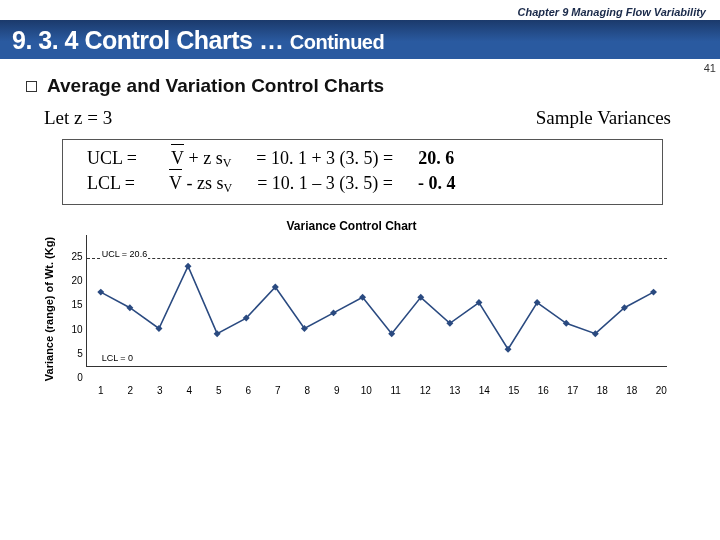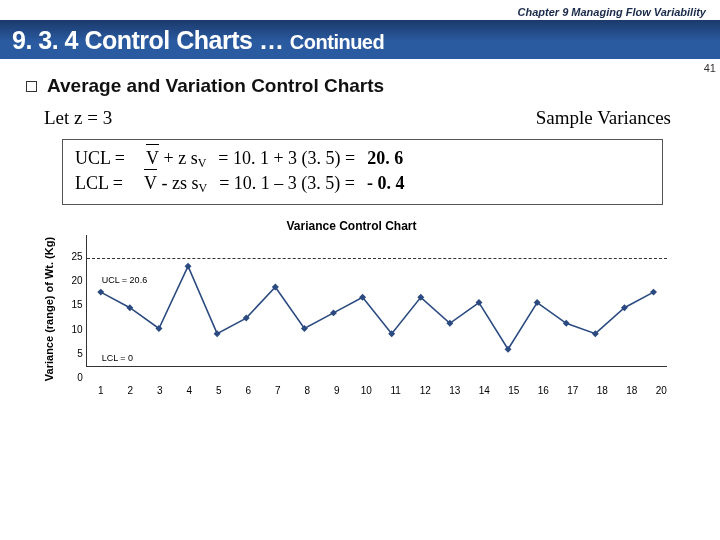--- a/index.html
+++ b/index.html
@@ -8,21 +8,21 @@
   .chapter-header { text-align: right; padding: 6px 14px 2px 0; font-size: 11px; font-weight: bold; font-style: italic; color: #1a2a4a; }
   .title-bar { position: relative; background: linear-gradient(to bottom, #1b3a6b 0%, #2a5aa0 55%, #2a5aa0 100%); padding: 6px 12px 4px 12px; }
   .title-bar h1 { color: #fff; font-size: 25px; font-weight: 900; font-family: "Arial Black", Arial, sans-serif; letter-spacing: -0.5px; display: inline; }
   .title-bar .cont { font-family: Arial, sans-serif; font-weight: bold; font-size: 20px; }
   .page-num { position: absolute; top: 62px; right: 4px; font-size: 11px; color: #333; }
   .body { padding: 14px 43px 0 26px; }
   .subhead { font-size: 19px; font-weight: bold; color: #111; margin: 2px 0 10px 0; }
   .bullet-sq { display: inline-block; width: 11px; height: 11px; border: 1px solid #333; margin-right: 10px; vertical-align: 0px; }
   .let-row { display: flex; justify-content: space-between; font-family: "Times New Roman", serif; font-size: 19px; margin: 4px 6px 10px 18px; }
   .eq-box { border: 1px solid #555; margin: 0 14px 0 36px; padding: 6px 10px 6px 12px; font-family: "Times New Roman", serif; font-size: 18px; }
-  .eq-row { display: flex; align-items: baseline; gap: 12px; margin: 2px 0; white-space: nowrap; }
+  .eq-row { display: flex; align-items: baseline; gap: 25px; margin: 2px 12px; white-space: nowrap; }
   .vbar { position: relative; display: inline-block; }
   .vbar::before { content: ""; position: absolute; top: -4px; left: 0; right: 0; height: 1.3px; background: #000; }
   .sub { font-size: 12px; vertical-align: -3px; }
   .bold { font-weight: bold; }
   .chart-wrap { margin: 14px 10px 0 10px; }
   .chart-title { text-align: center; font-size: 12px; font-weight: bold; margin-bottom: 2px; }
   .chart-row { display: flex; }
   .y-axis-label-col { width: 26px; display: flex; align-items: center; justify-content: center; }
   .y-axis-label { transform: rotate(-90deg); white-space: nowrap; font-size: 11px; font-weight: bold; text-align: center; line-height: 1.1; }
   .y-ticks { width: 24px; display: flex; flex-direction: column; justify-content: space-between; align-items: flex-end; font-size: 10px; height: 132px; padding-right: 3px; margin-top: 16px; }
@@ -83,21 +83,21 @@
         <div class="y-ticks" id="yTicks">
             <div>25</div>
             <div>20</div>
             <div>15</div>
             <div>10</div>
             <div>5</div>
             <div>0</div>
           </div>
         <div class="plot" id="plot">
           <div class="ucl-line" id="uclLine" style="top: 23.232px;"></div>
-          <div class="ucl-label" id="uclLabel" style="top: 40px; left: 14px;">UCL = 20.6</div>
+          <div class="ucl-label" id="uclLabel" style="top: 14px; left: 14px;">UCL = 20.6</div>
           <div class="lcl-line" id="lclLine" style="top: 131px;"></div>
           <div class="lcl-label" id="lclLabel" style="top: 118px; left: 14px;">LCL = 0</div>
           <svg id="plotsvg" viewBox="0 0 590 132" preserveAspectRatio="none">
               <path d="M14,58.08 L43.578947368421055,73.92 L73.15789473684211,95.03999999999999 L102.73684210526315,31.679999999999993 L132.31578947368422,100.32 L161.89473684210526,84.48 L191.4736842105263,52.8 L221.05263157894737,95.03999999999999 L250.6315789473684,79.19999999999999 L280.2105263157895,63.36 L309.7894736842105,100.32 L339.36842105263156,63.36 L368.9473684210526,89.75999999999999 L398.52631578947364,68.64 L428.10526315789474,116.16 L457.6842105263158,68.64 L487.2631578947368,89.75999999999999 L516.8421052631579,100.32 L546.421052631579,73.92 L576,58.08 " class="series"></path>
               <rect x="11.5" y="55.58" width="5" height="5" transform="rotate(45 14 58.08)" class="point"></rect>
               <rect x="41.078947368421055" y="71.42" width="5" height="5" transform="rotate(45 43.578947368421055 73.92)" class="point"></rect>
               <rect x="70.65789473684211" y="92.53999999999999" width="5" height="5" transform="rotate(45 73.15789473684211 95.03999999999999)" class="point"></rect>
               <rect x="100.23684210526315" y="29.179999999999993" width="5" height="5" transform="rotate(45 102.73684210526315 31.679999999999993)" class="point"></rect>
               <rect x="129.81578947368422" y="97.82" width="5" height="5" transform="rotate(45 132.31578947368422 100.32)" class="point"></rect>
               <rect x="159.39473684210526" y="81.98" width="5" height="5" transform="rotate(45 161.89473684210526 84.48)" class="point"></rect>

